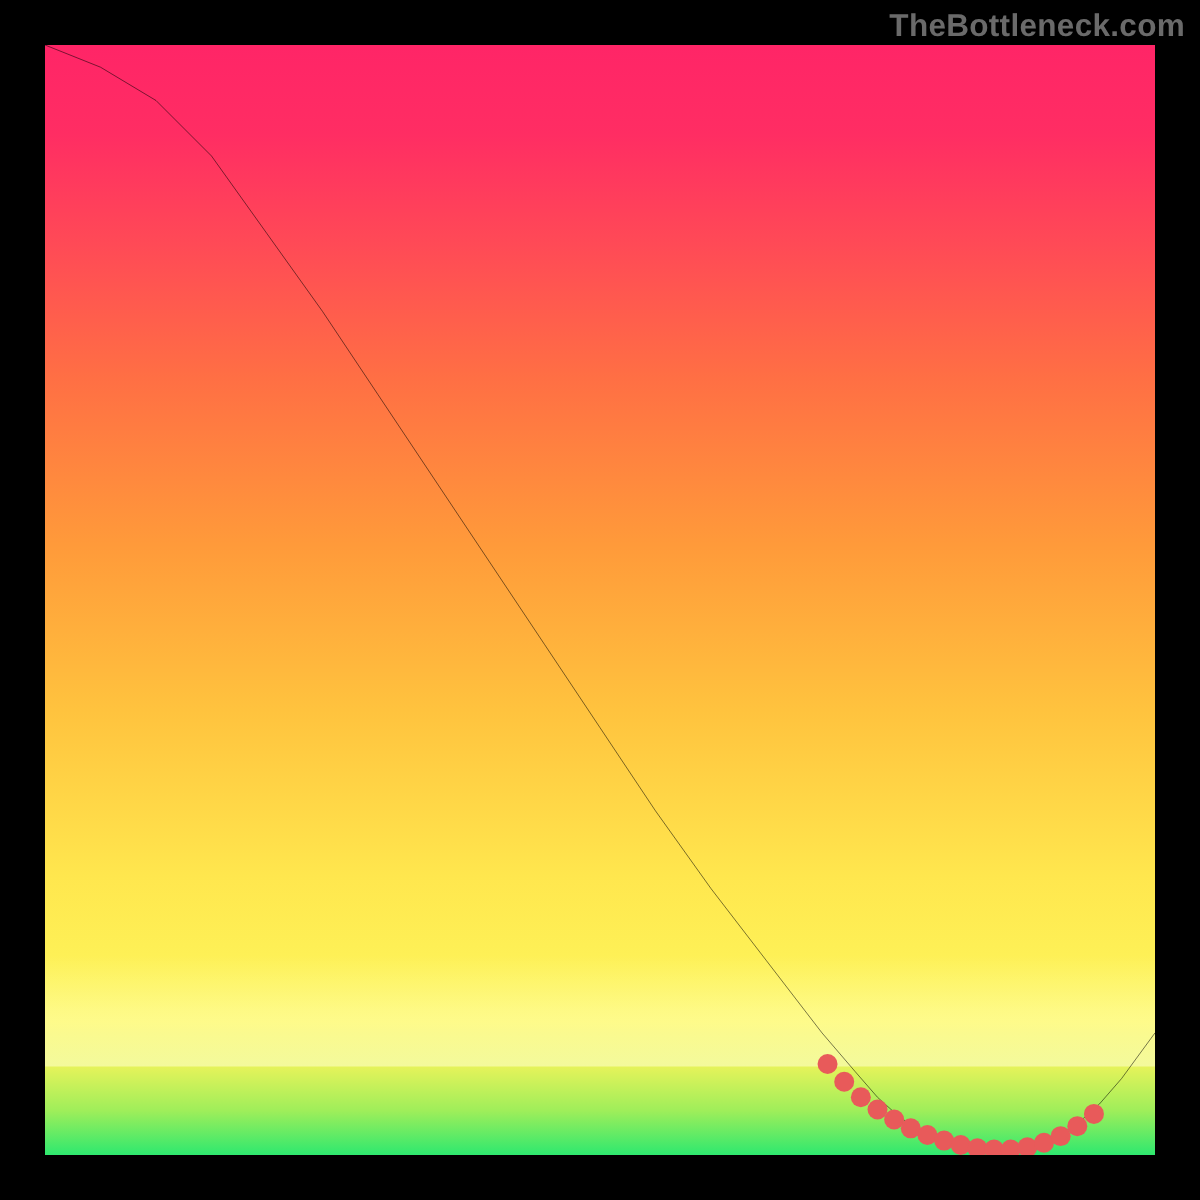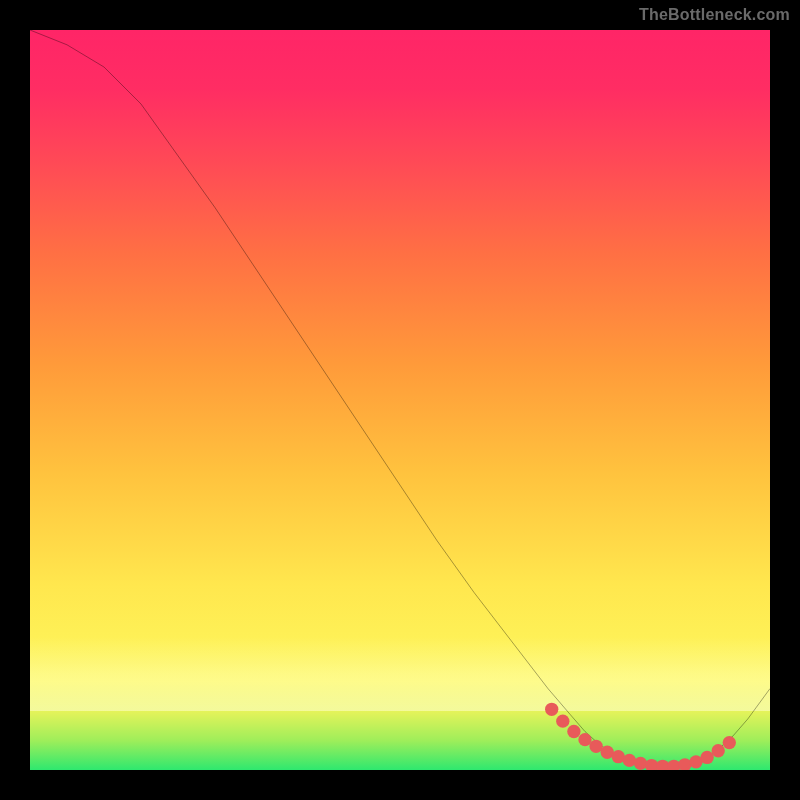--- a/index.html
+++ b/index.html
@@ -15,21 +15,21 @@
     position: relative;
     width: 800px;
     height: 800px;
     background: #000;
   }
   .watermark {
     position: absolute;
     top: 6px;
     right: 10px;
     color: #6a6a6a;
-    font-size: 16px;
+    font-size: 21px;
     font-weight: 600;
     letter-spacing: 0.2px;
     z-index: 3;
   }
   
   .plot {
     position: absolute;
     left: 30px;
     top: 30px;
     width: 740px;

